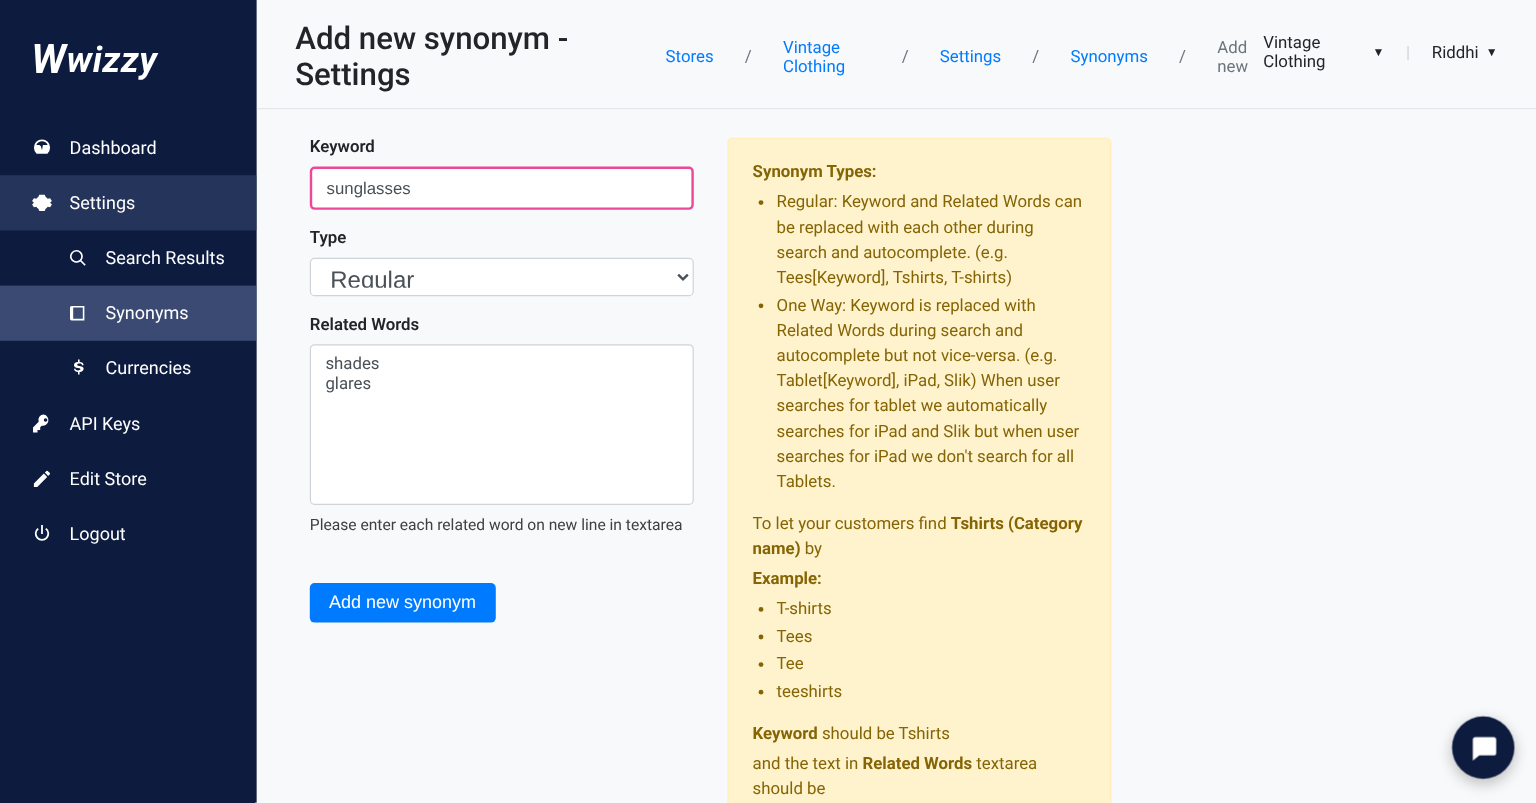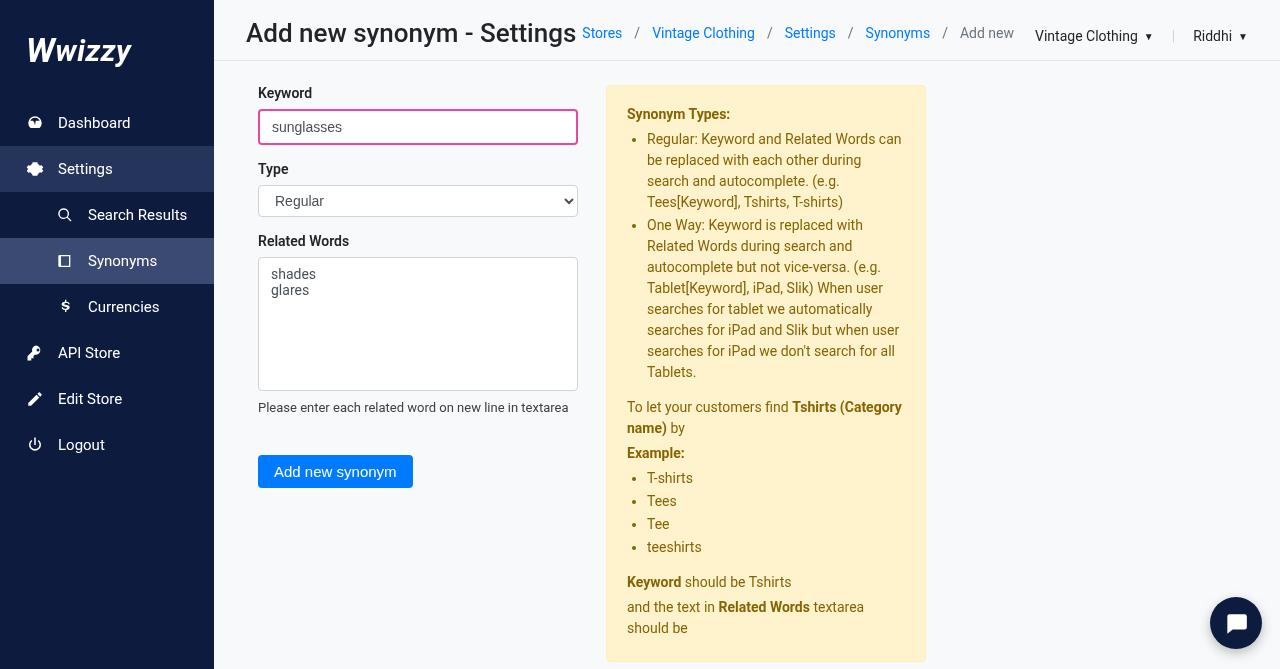--- a/index.html
+++ b/index.html
@@ -18,36 +18,36 @@
     .nav-item.active { background: #25345a; }
     .nav-item.active-sub { background: #3a4a72; }
     .nav-item .icon { width: 18px; height: 18px; display: inline-flex; align-items: center; justify-content: center; flex-shrink: 0; }
     .nav-item .icon svg { fill: #fff; }
     
     
     .main { flex: 1; display: flex; flex-direction: column; background: #f8f9fa; overflow: hidden; }
     .header { display: flex; align-items: flex-start; justify-content: space-between; padding: 18px 32px 12px 32px; border-bottom: 1px solid #e3e6ea; background: #f8f9fa; }
     .header-left { display: flex; flex-direction: row; gap: 6px; }
     .page-title { font-size: 26px; font-weight: 500; color: #212529; }
-    .breadcrumb { display: flex; align-items: center; gap: 12px; font-size: 14px; color: #6c757d; }
+    .breadcrumb { display: flex; align-items: center; gap: 26px; font-size: 14px; color: #6c757d; }
     .breadcrumb a { color: #007bff; text-decoration: none; }
     .breadcrumb .sep { color: #6c757d; }
     .breadcrumb .current { color: #6c757d; }
     .header-right { display: flex; align-items: center; gap: 18px; padding-top: 10px; }
     .dd { display: flex; align-items: center; gap: 6px; color: #212529; cursor: pointer; font-size: 14px; }
     .dd .caret { font-size: 10px; }
     .divider { color: #ced4da; }
     
     .content { display: flex; gap: 28px; padding: 24px 44px; overflow-y: auto; height: 100%; }
     
     .form-col { width: 320px; flex-shrink: 0; }
     .form-group { margin-bottom: 16px; }
     .form-label { display: block; font-weight: 600; margin-bottom: 8px; color: #212529; }
     .form-control { width: 100%; padding: 8px 12px; font-size: 14px; border: 2px solid #ec4899; border-radius: 4px; background: #fff; color: #495057; }
-    .form-select { width: 100%; padding: 6px 12px; font-size: 14px; border: 1px solid #ced4da; border-radius: 4px; background: #fff; color: #495057; height: 32px; }
+    .form-select { width: 100%; padding: 6px 12px; font-size: 20px; border: 1px solid #ced4da; border-radius: 4px; background: #fff; color: #495057; height: 32px; }
     .form-textarea { width: 100%; padding: 8px 12px; font-size: 14px; border: 1px solid #ced4da; border-radius: 4px; background: #fff; color: #495057; resize: none; height: 134px; font-family: inherit; }
     .form-hint { font-size: 13px; color: #404040; margin-top: 6px; }
     .btn-primary { background: #007bff; color: #fff; border: none; padding: 8px 16px; font-size: 15px; border-radius: 4px; cursor: pointer; margin-top: 24px; }
     
     .help-col { width: 320px; flex-shrink: 0; }
     .help-box { background: #fff3cd; border: 1px solid #ffeeba; border-radius: 4px; padding: 18px 20px; color: #856404; font-size: 14px; line-height: 1.5; }
     .help-box ul { padding-left: 20px; margin: 4px 0 14px 0; }
     .help-box li { margin-bottom: 2px; }
     .help-box p { margin-bottom: 4px; }
     .help-box strong { font-weight: 700; }
@@ -107,21 +107,21 @@
             </svg>
           </span>
         <span>Currencies</span>
       </div>
       <div class="nav-item">
         <span class="icon">
             <svg viewBox="0 0 24 24" width="18" height="18">
               <path d="M14 2a6 6 0 0 0-5.7 8L2 16.3V22h5v-3h3v-3l1.7-1.7A6 6 0 1 0 14 2zm2 4a2 2 0 1 1 0 4 2 2 0 0 1 0-4z"></path>
             </svg>
           </span>
-        <span>API Store</span>
+        <span>API Keys</span>
       </div>
       <div class="nav-item">
         <span class="icon">
             <svg viewBox="0 0 24 24" width="18" height="18">
               <path d="M3 17.25V21h3.75L17.8 9.94l-3.75-3.75L3 17.25zM20.7 7.04a1 1 0 0 0 0-1.41l-2.34-2.34a1 1 0 0 0-1.41 0l-1.83 1.83 3.75 3.75 1.83-1.83z"></path>
             </svg>
           </span>
         <span>Edit Store</span>
       </div>
       <div class="nav-item">

